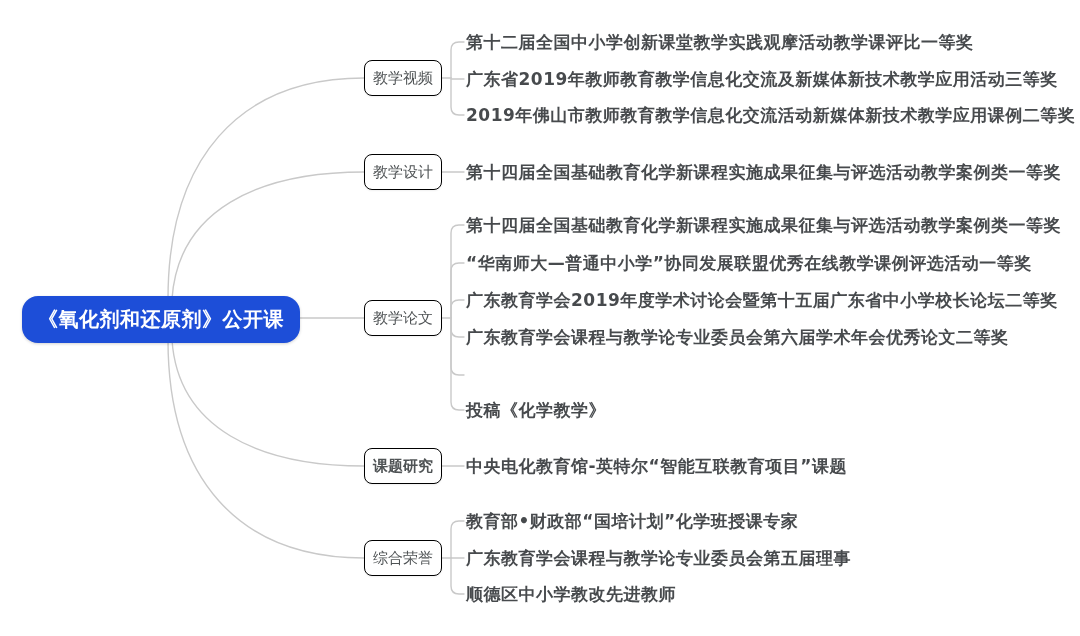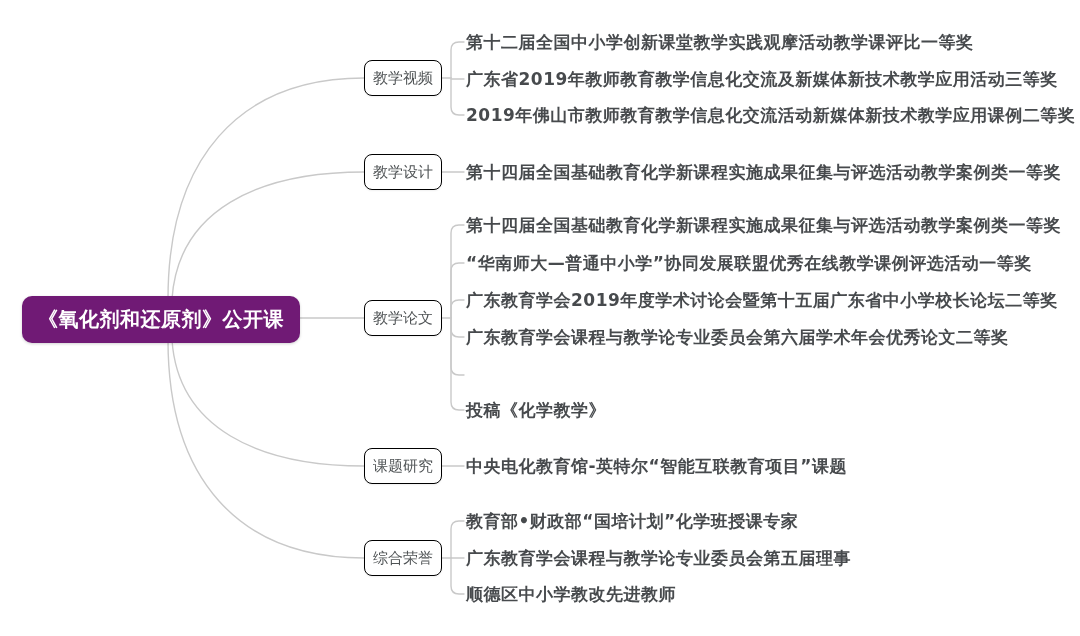--- a/index.html
+++ b/index.html
@@ -7,33 +7,33 @@
     position:relative;
     width:1080px;height:636px;
     background:#ffffff;
     overflow:hidden;
     font-family:"DejaVu Sans","Liberation Sans",sans-serif;
   }
   .connectors{position:absolute;left:0;top:0;width:1080px;height:636px;z-index:1;}
   .connectors path{fill:none;stroke:#c9c9c9;stroke-width:1.4;stroke-linecap:round;}
   .central-node{
     position:absolute;left:22px;top:296px;width:278px;height:47px;
-    background:#701a75;border-radius:10px;z-index:3;
+    background:#1d4ed8;border-radius:16px;z-index:3;
     color:#ffffff;font-size:20px;font-weight:bold;
     text-align:center;line-height:47px;letter-spacing:0.5px;
     box-shadow:0 1px 3px rgba(0,0,0,0.18);
   }
   .branch-node{
     position:absolute;left:364px;width:78px;height:36px;
     background:#ffffff;border:1px solid #000000;border-radius:8px;
     z-index:2;color:#4f5355;font-size:15px;font-weight:500;
     text-align:center;line-height:34px;box-sizing:border-box;
     box-shadow:0 1px 2px rgba(0,0,0,0.06);
   }
-  .bn-1{top:60px;} .bn-2{top:154px;} .bn-3{top:300px;} .bn-4{top:448px;} .bn-5{top:540px;}
+  .bn-1{top:60px;} .bn-2{top:154px;} .bn-3{top:300px;} .bn-4{top:448px;font-weight:bold;} .bn-5{top:540px;}
   .leaf{
     position:absolute;left:466px;height:24px;line-height:24px;z-index:2;
     color:#474a4d;font-size:17px;font-weight:bold;letter-spacing:0.5px;
     white-space:nowrap;
   }
   .lf-1{top:30px;} .lf-2{top:67px;} .lf-3{top:103px;}
   .lf-4{top:160px;}
   .lf-5{top:213px;} .lf-6{top:251px;} .lf-7{top:288px;} .lf-8{top:325px;} .lf-9{top:363px;} .lf-10{top:398px;}
   .lf-11{top:454px;}
   .lf-12{top:509px;} .lf-13{top:546px;} .lf-14{top:582px;text-align:right;}

